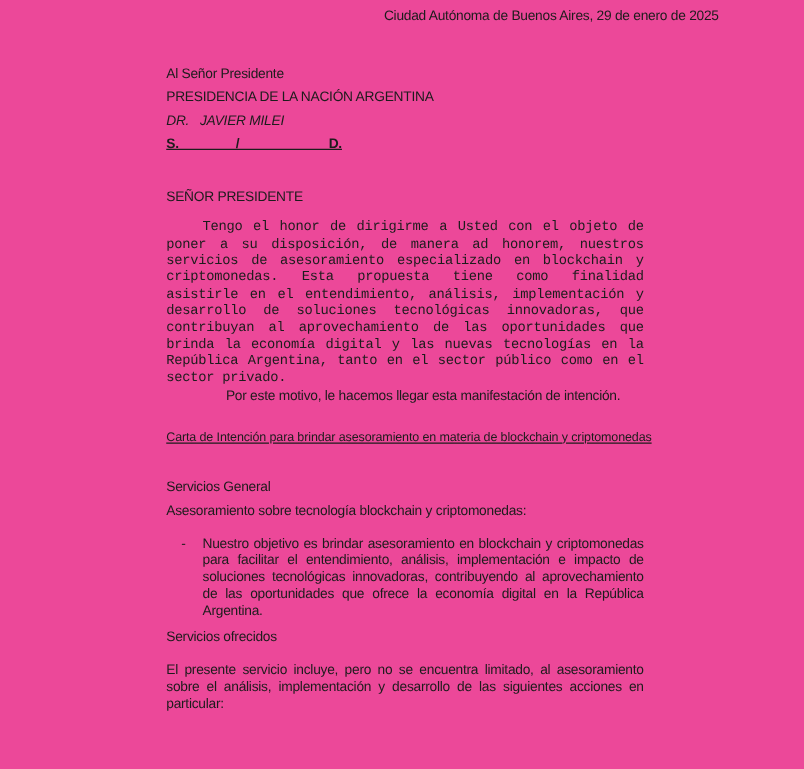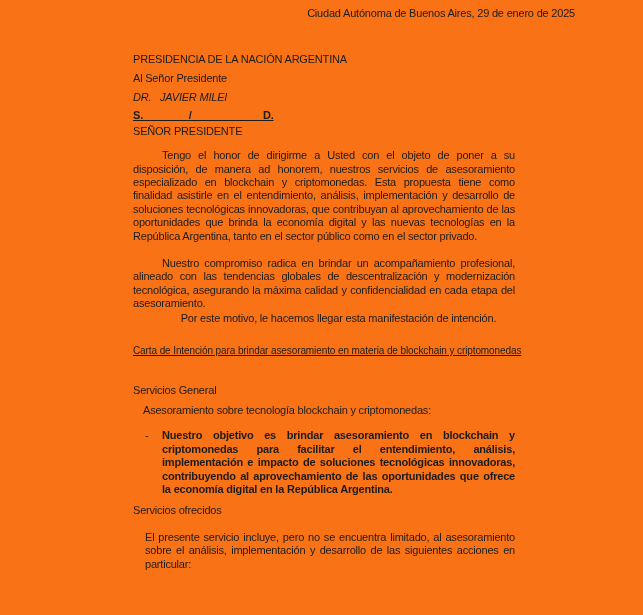--- a/index.html
+++ b/index.html
@@ -4,21 +4,21 @@
 <style>
   html, body {
     margin: 0;
     padding: 0;
     background: #ffffff;
   }
   .page {
     position: relative;
     width: 643px;
     height: 615px;
-    background: #f97316;
+    background: #ec4899;
     overflow: hidden;
     font-family: "Liberation Sans", "DejaVu Sans", sans-serif;
     color: #1c1c1c;
     font-size: 11px;
     line-height: 13.4px;
     letter-spacing: -0.2px;
   }
   .content {
     padding: 7px 128px 0 133px; 
   }
@@ -34,88 +34,85 @@
   .address .pre {
     white-space: pre;
     font-style: italic;
   }
   .salutation {
     text-decoration: underline;
     white-space: pre;
     font-weight: bold;
   }
   .greeting {
+    margin-top: 27px;
   }
   .para {
     margin: 0;
     text-align: justify;
     text-indent: 29px;
   }
-  .p1 { margin-top: 11px; }
+  .p1 { margin-top: 11px; font-family: Liberation Mono, monospace; }
   .p2 { margin-top: 14px; }
   .p3 { margin-top: 1px; text-align: center; }
   .subject-line {
     margin-top: 19px;
     font-size: 10px;
     letter-spacing: -0.1px;
     text-decoration: underline;
     white-space: nowrap;
   }
   .proposal-heading {
     margin-top: 27px;
   }
   .proposal-intro {
     margin-top: 6px;
-    margin-left: 10px;
   }
   .bullet-item {
     margin-top: 12px;
     display: flex;
   }
   .bullet-marker {
     flex: 0 0 17px;
     margin-left: 12px;
   }
   .bullet-text {
     flex: 1;
     text-align: justify;
-    font-weight: bold;
   }
   .services-heading {
     margin-top: 8px;
     font-weight: normal;
   }
   .services-intro {
     margin-top: 13px;
     text-align: justify;
-    margin-left: 12px;
   }
 </style>
 </head>
 <body>
 
 <div class="page">
   <div class="content">
 
     <div class="date-line">Ciudad Autónoma de Buenos Aires, 29 de enero de 2025</div>
 
     <div class="address">
+      <div>Al Señor Presidente</div>
       <div>PRESIDENCIA DE LA NACIÓN ARGENTINA</div>
-      <div>Al Señor Presidente</div>
       <div class="pre">DR.   JAVIER MILEI</div>
       <div>
         <span class="salutation">S.                /                         D.</span>
       </div>
     </div>
 
     <div class="greeting">SEÑOR PRESIDENTE</div>
 
     <p class="para p1">Tengo el honor de dirigirme a Usted con el objeto de poner a su disposición, de manera ad honorem, nuestros servicios de asesoramiento especializado en blockchain y criptomonedas. Esta propuesta tiene como finalidad asistirle en el entendimiento, análisis, implementación y desarrollo de soluciones tecnológicas innovadoras, que contribuyan al aprovechamiento de las oportunidades que brinda la economía digital y las nuevas tecnologías en la República Argentina, tanto en el sector público como en el sector privado.</p>
 
-    <p class="para p2">Nuestro compromiso radica en brindar un acompañamiento profesional, alineado con las tendencias globales de descentralización y modernización tecnológica, asegurando la máxima calidad y confidencialidad en cada etapa del asesoramiento.</p>
 
     <p class="para p3">Por este motivo, le hacemos llegar esta manifestación de intención.</p>
 
     <div class="subject-line">Carta de Intención para brindar asesoramiento en materia de blockchain y criptomonedas</div>
 
     <div class="proposal-heading">Servicios General</div>
 
     <div class="proposal-intro">Asesoramiento sobre tecnología blockchain y criptomonedas:</div>
 
     <div class="bullet-item">

